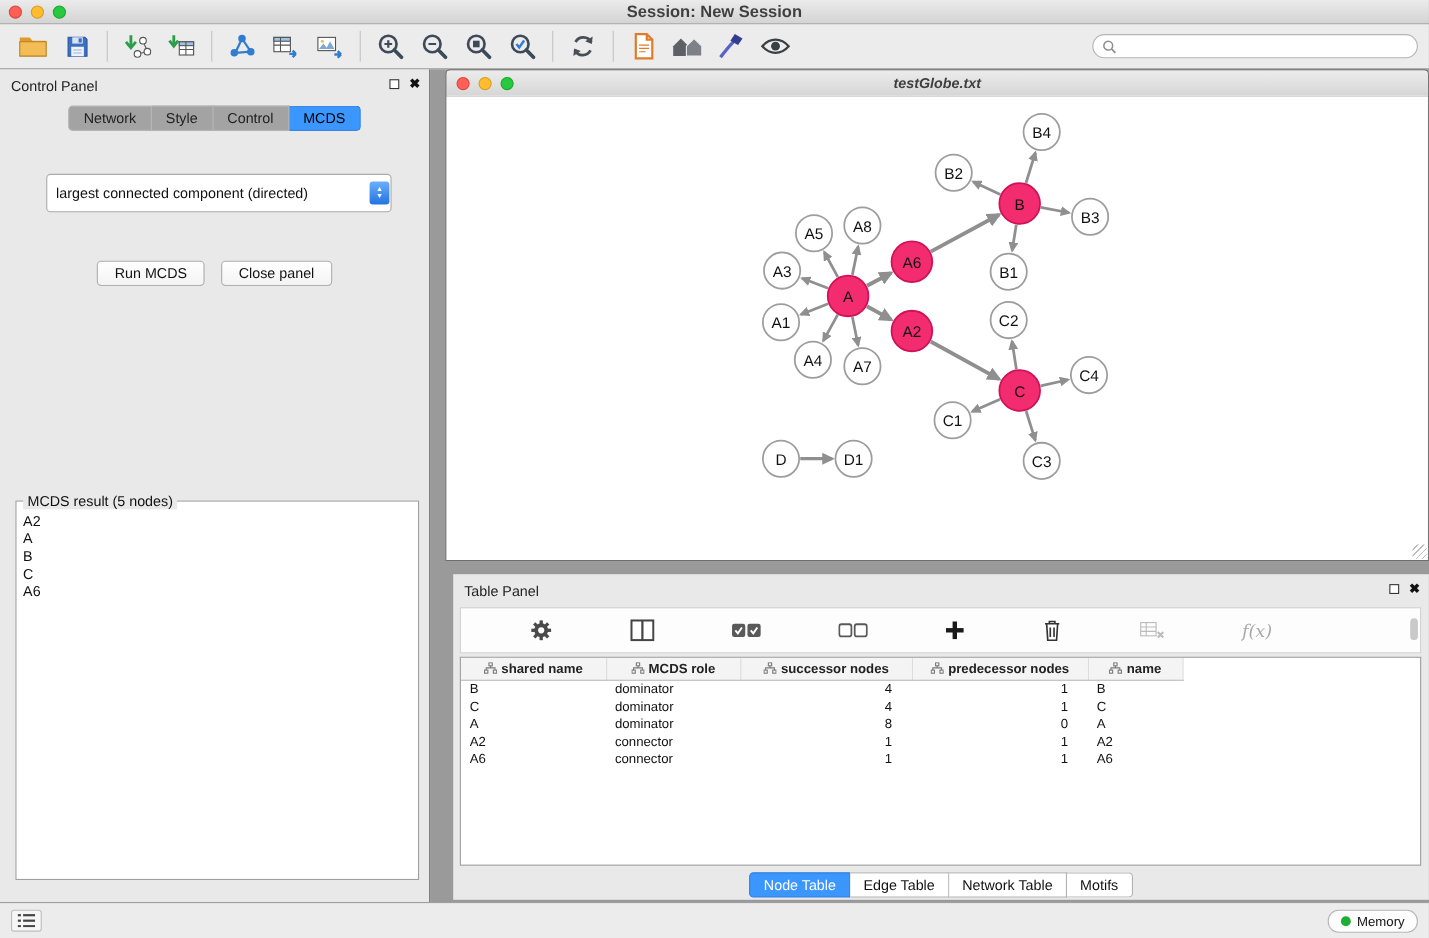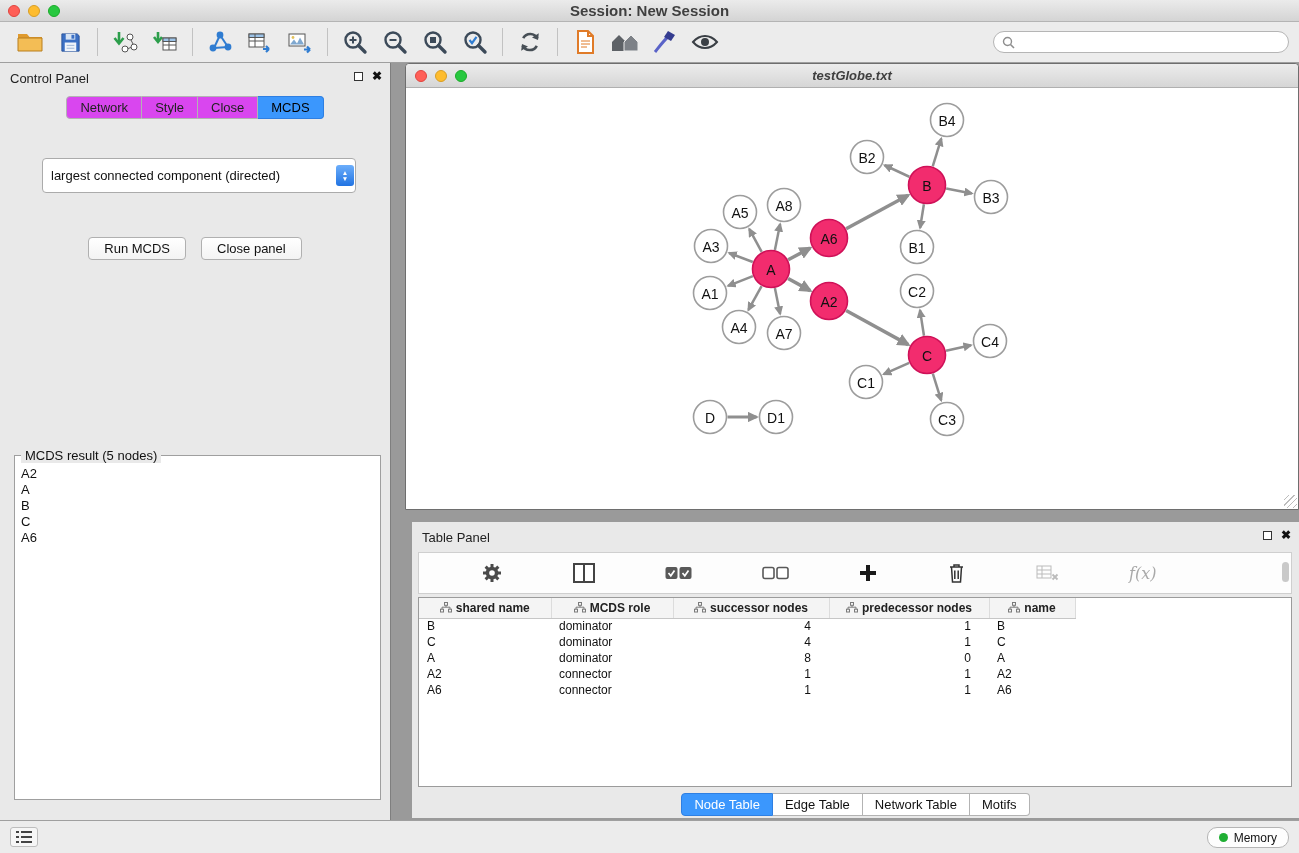--- a/index.html
+++ b/index.html
@@ -29,21 +29,21 @@
 
   
   .control-panel { position:absolute; left:0; top:63px; width:391px; bottom:33px; background:#e9e9e9;
     border-right:1px solid #7f7f7f; }
   .panel-header { position:relative; height:28px; }
   .panel-header .ph-title { position:absolute; left:10px; top:8px; font-size:13px; color:#222; }
   .ph-icons { position:absolute; right:8px; top:8px; display:flex; gap:9px; align-items:center; }
   .float-ico { width:9px; height:9px; border:1.5px solid #333; display:inline-block; background:#fff; }
   .close-ico { font-size:12px; font-weight:bold; color:#111; line-height:10px; }
   .cp-tabs { position:absolute; top:33px; left:0; right:0; display:flex; justify-content:center; }
-  .cp-tab { padding:3px 13px; font-size:13px; color:#222; background:#d946ef; border:1px solid #b3b3b3; border-left:none; }
+  .cp-tab { padding:3px 13px; font-size:13px; color:#222; background:#a3a3a3; border:1px solid #b3b3b3; border-left:none; }
   .cp-tab:first-child { border-left:1px solid #b3b3b3; border-radius:4px 0 0 4px; }
   .cp-tab:last-child { border-radius:0 4px 4px 0; }
   .cp-tab.active { background:#3b97fd; border-color:#2e7fe2; color:#000000; }
   .cp-opt-label { position:absolute; top:79px; left:0; right:0; text-align:center; font-size:13px; color:#111; }
   .cp-dropdown { position:absolute; top:95px; left:42px; width:314px; height:35px; background:#fff;
     border:1px solid #ababab; border-radius:4px; display:flex; align-items:center; font-size:13px; color:#111; }
   .cp-dropdown .dd-text { flex:1; padding-left:8px; white-space:nowrap; overflow:hidden; }
   .dd-stepper { width:18px; height:21px; border-radius:3px; background:linear-gradient(#6caefb,#2173e2);
     display:flex; flex-direction:column; align-items:center; justify-content:center; color:#fff; margin-right:1px; }
   .dd-stepper span { font-size:6.5px; line-height:6px; }
@@ -271,21 +271,21 @@
     <div class="panel-header">
       <span class="ph-title">Control Panel</span>
       <span class="ph-icons">
         <span class="float-ico"></span>
         <span class="close-ico">✖</span>
       </span>
     </div>
     <div class="cp-tabs" id="cp-tabs">
         <div class="cp-tab">Network</div>
         <div class="cp-tab">Style</div>
-        <div class="cp-tab">Close</div>
+        <div class="cp-tab">Control</div>
         <div class="cp-tab active">MCDS</div>
       </div>
     <div class="cp-dropdown">
       <span class="dd-text">largest connected component (directed)</span>
       <span class="dd-stepper">
           <span>▲</span>
           <span>▼</span>
         </span>
     </div>
     <div class="cp-buttons">

